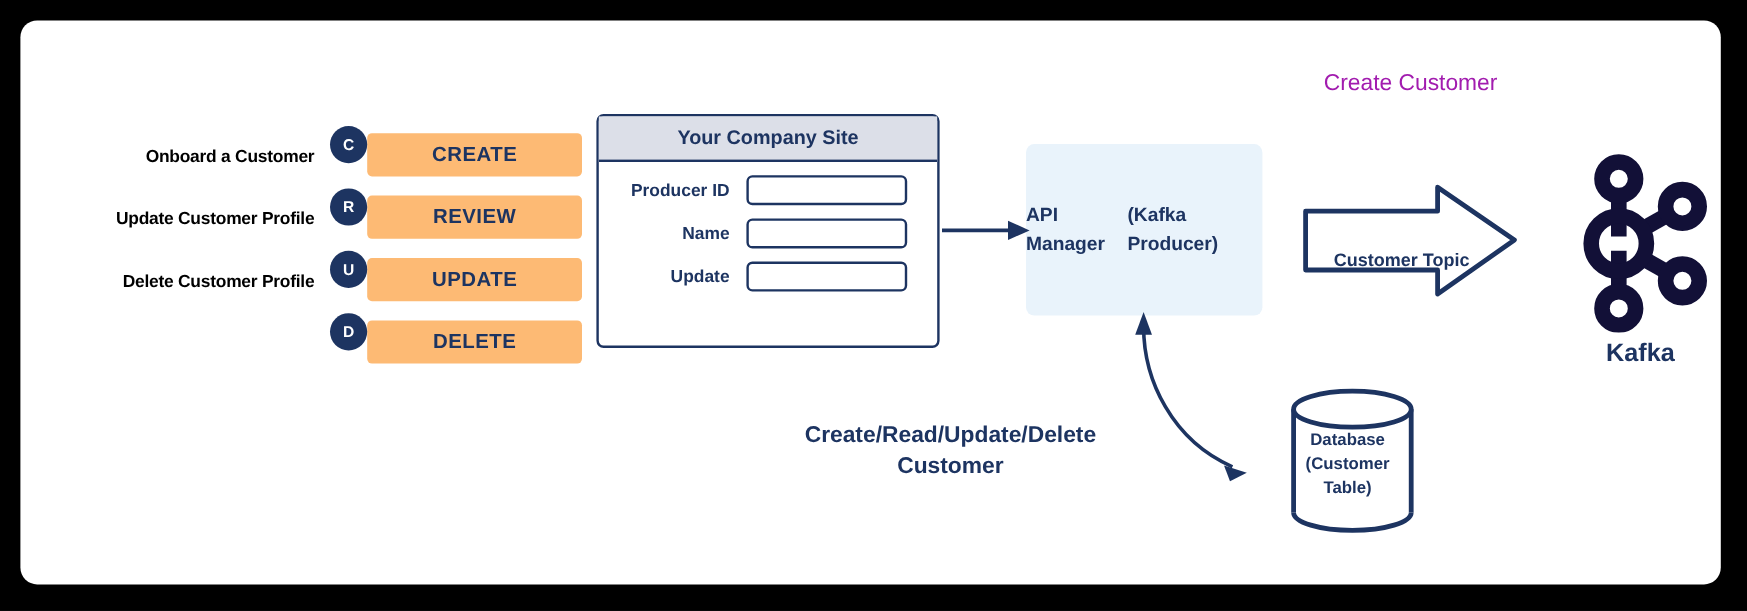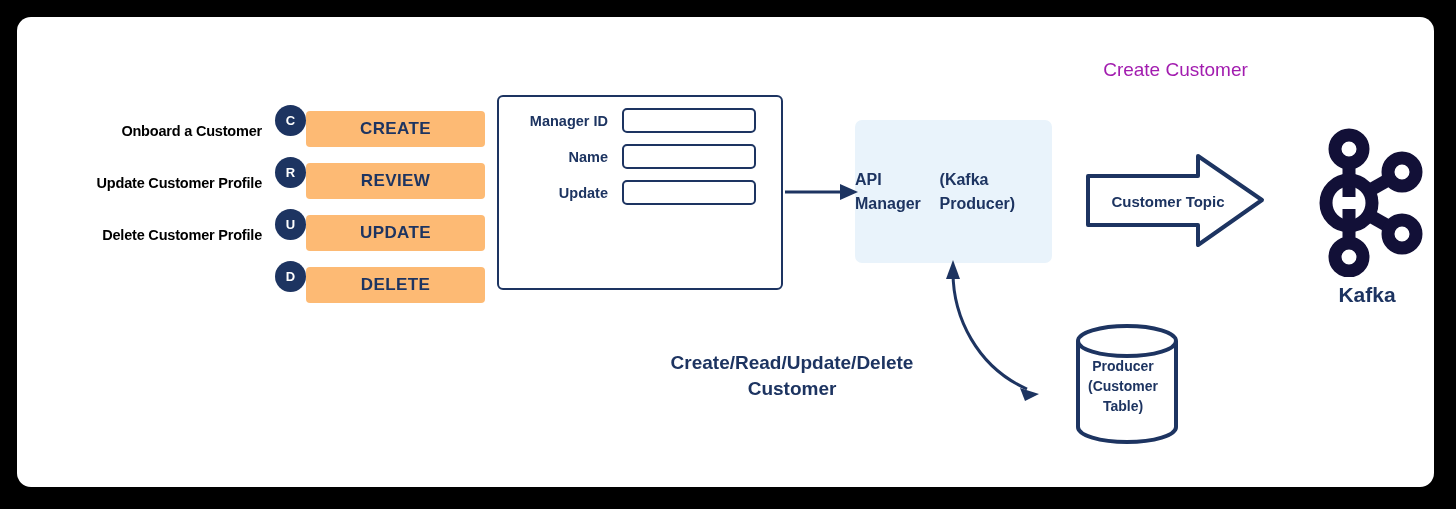--- a/index.html
+++ b/index.html
@@ -185,21 +185,21 @@
   #topic-arrow {
     position: absolute;
     left: 1063px;
     top: 131px;
     width: 190px;
     height: 105px;
   }
   #topic-arrow-label {
     position: absolute;
     left: 1076px;
-    top: 176px;
+    top: 192px;
     width: 150px;
     text-align: center;
     font-size: 15px;
     font-weight: bold;
     color: #1d3461;
   }
 
   
   #kafka-logo {
     position: absolute;
@@ -281,22 +281,25 @@
     </div>
     <div class="crud-row">
       <div class="crud-pill">
         <span>DELETE</span>
       </div>
       <div class="crud-badge">D</div>
     </div>
   </div>
 
   <div id="site-panel">
+    <div id="site-header">
+      <span>Your Company Site</span>
+    </div>
     <div class="field-row">
-      <div class="field-label">Manager ID</div>
+      <div class="field-label">Producer ID</div>
       <div class="field-input"></div>
     </div>
     <div class="field-row">
       <div class="field-label">Name</div>
       <div class="field-input"></div>
     </div>
     <div class="field-row">
       <div class="field-label">Update</div>
       <div class="field-input"></div>
     </div>
@@ -350,18 +353,18 @@
   </svg>
   <div id="kafka-label">Kafka</div>
 
   <svg id="db-shape" viewBox="0 0 160 135">
     <path d="M 35 24 L 35 110" stroke="#1d3461" stroke-width="4" fill="none"></path>
     <path d="M 133 24 L 133 110" stroke="#1d3461" stroke-width="4" fill="none"></path>
     <ellipse cx="84" cy="24" rx="49" ry="15" fill="#ffffff" stroke="#1d3461" stroke-width="4"></ellipse>
     <path d="M 35 110 A 49 15 0 0 0 133 110" fill="none" stroke="#1d3461" stroke-width="4"></path>
   </svg>
   <div id="db-label">
-    <div>Producer</div>
+    <div>Database</div>
     <div>(Customer</div>
     <div>Table)</div>
   </div>
 
 </div>
 
 </body></html>

